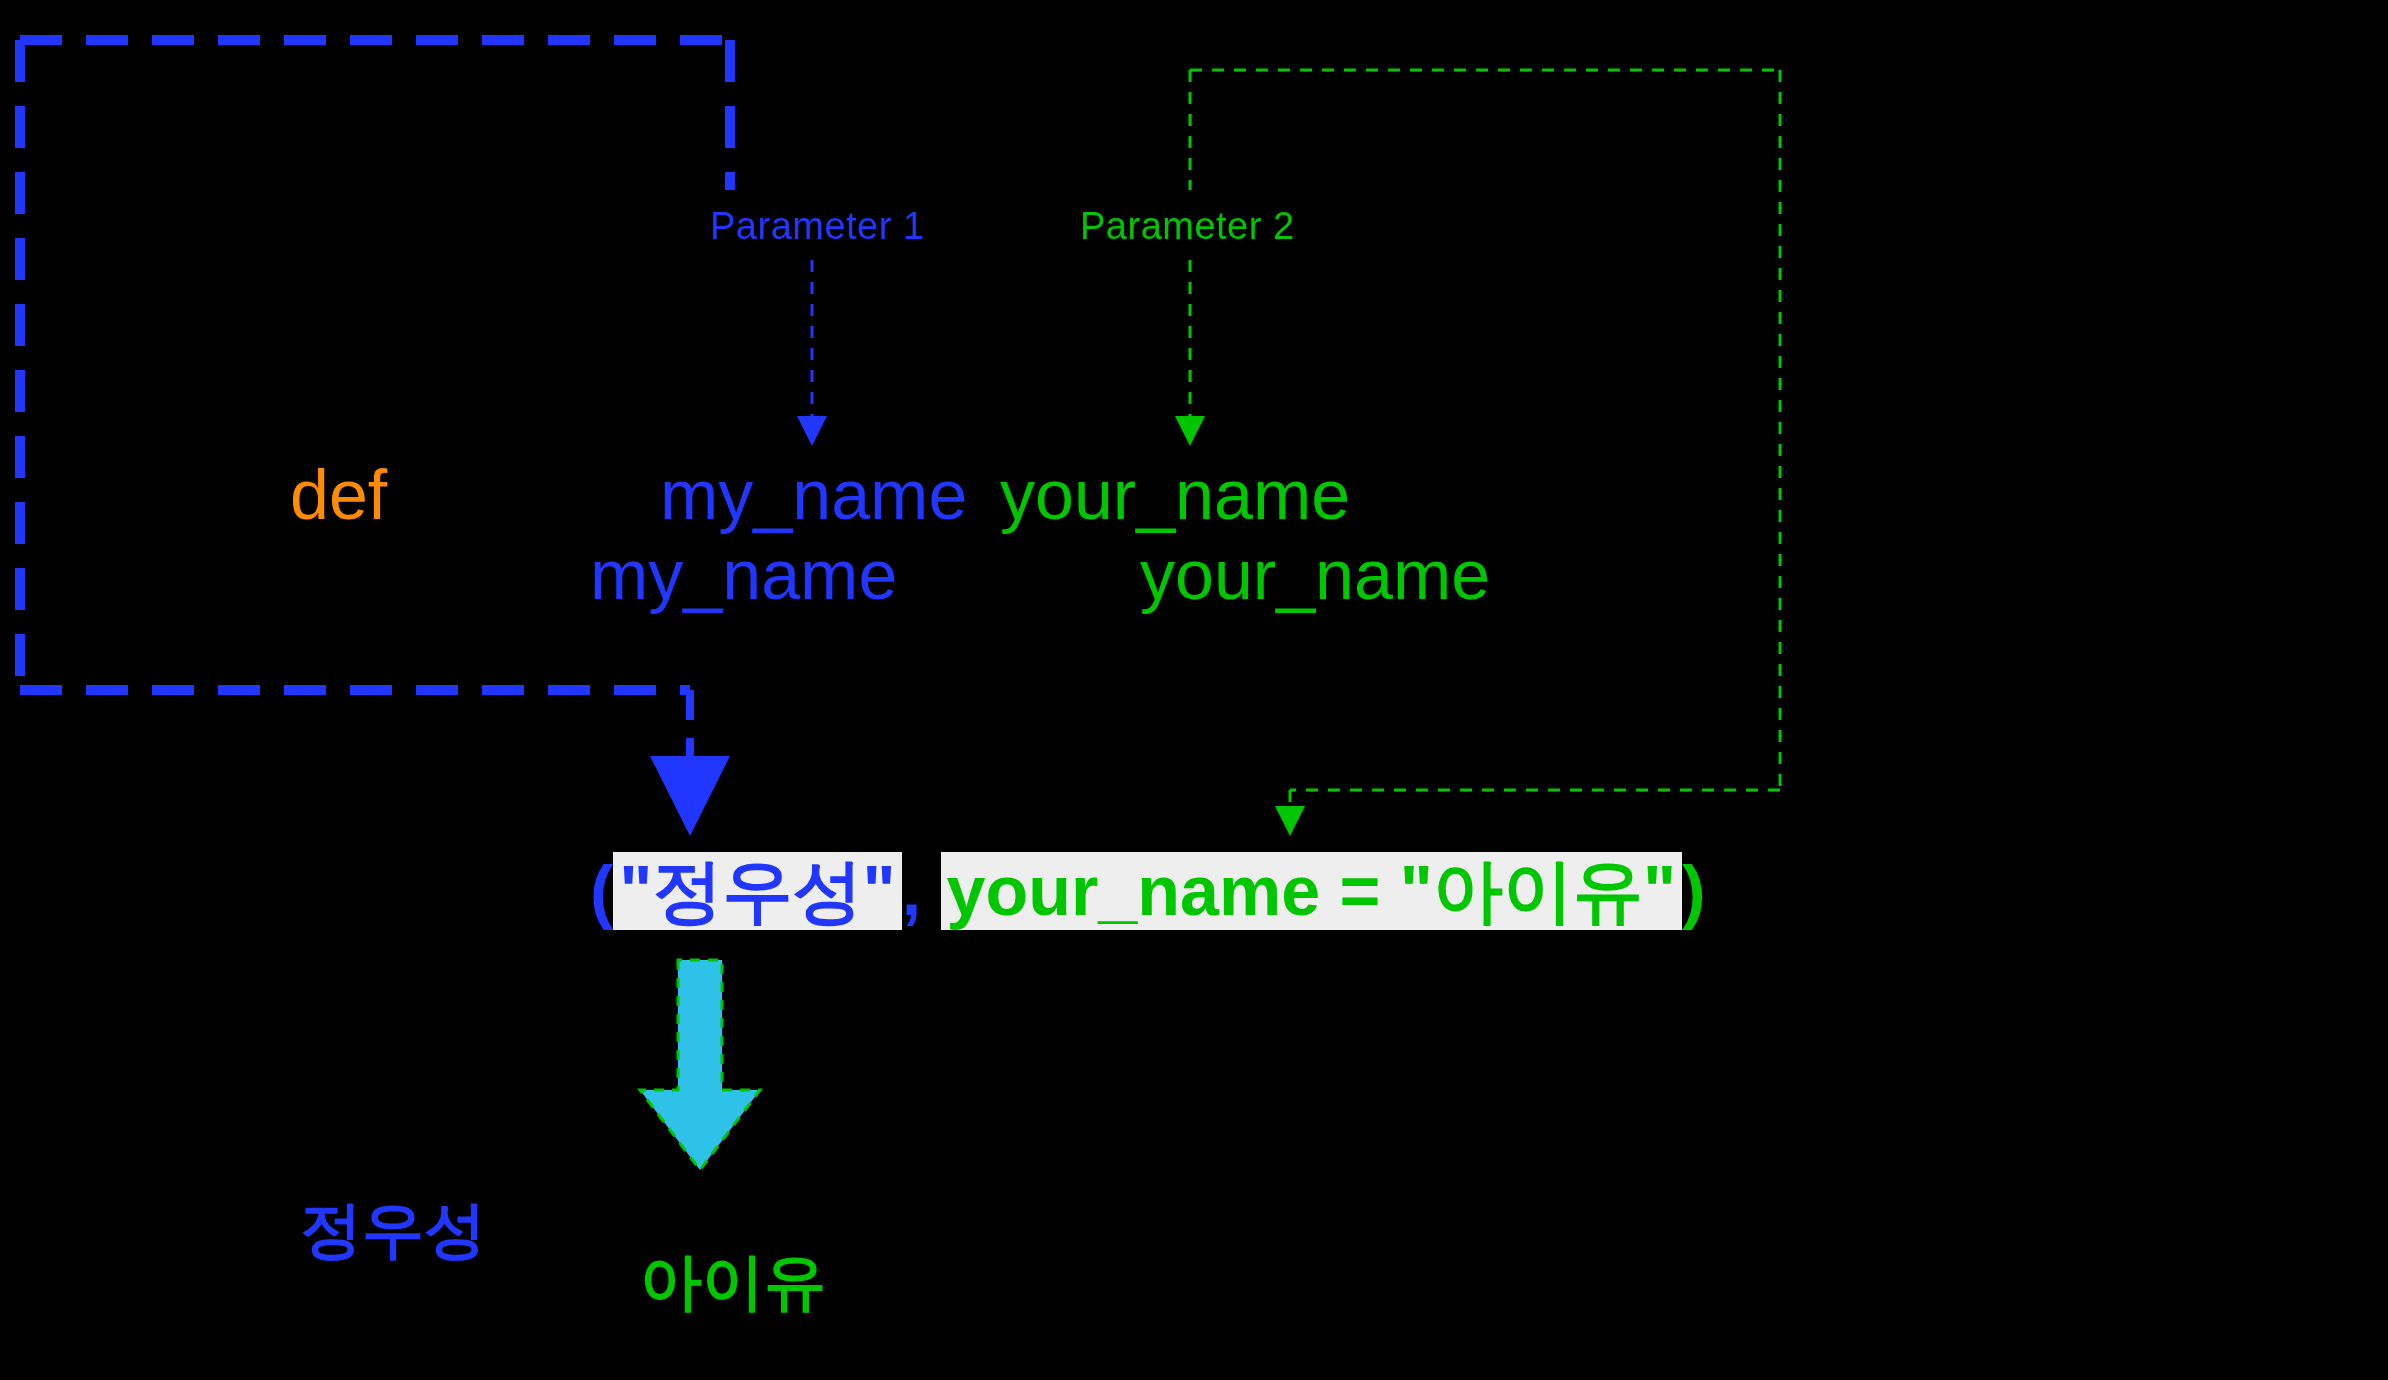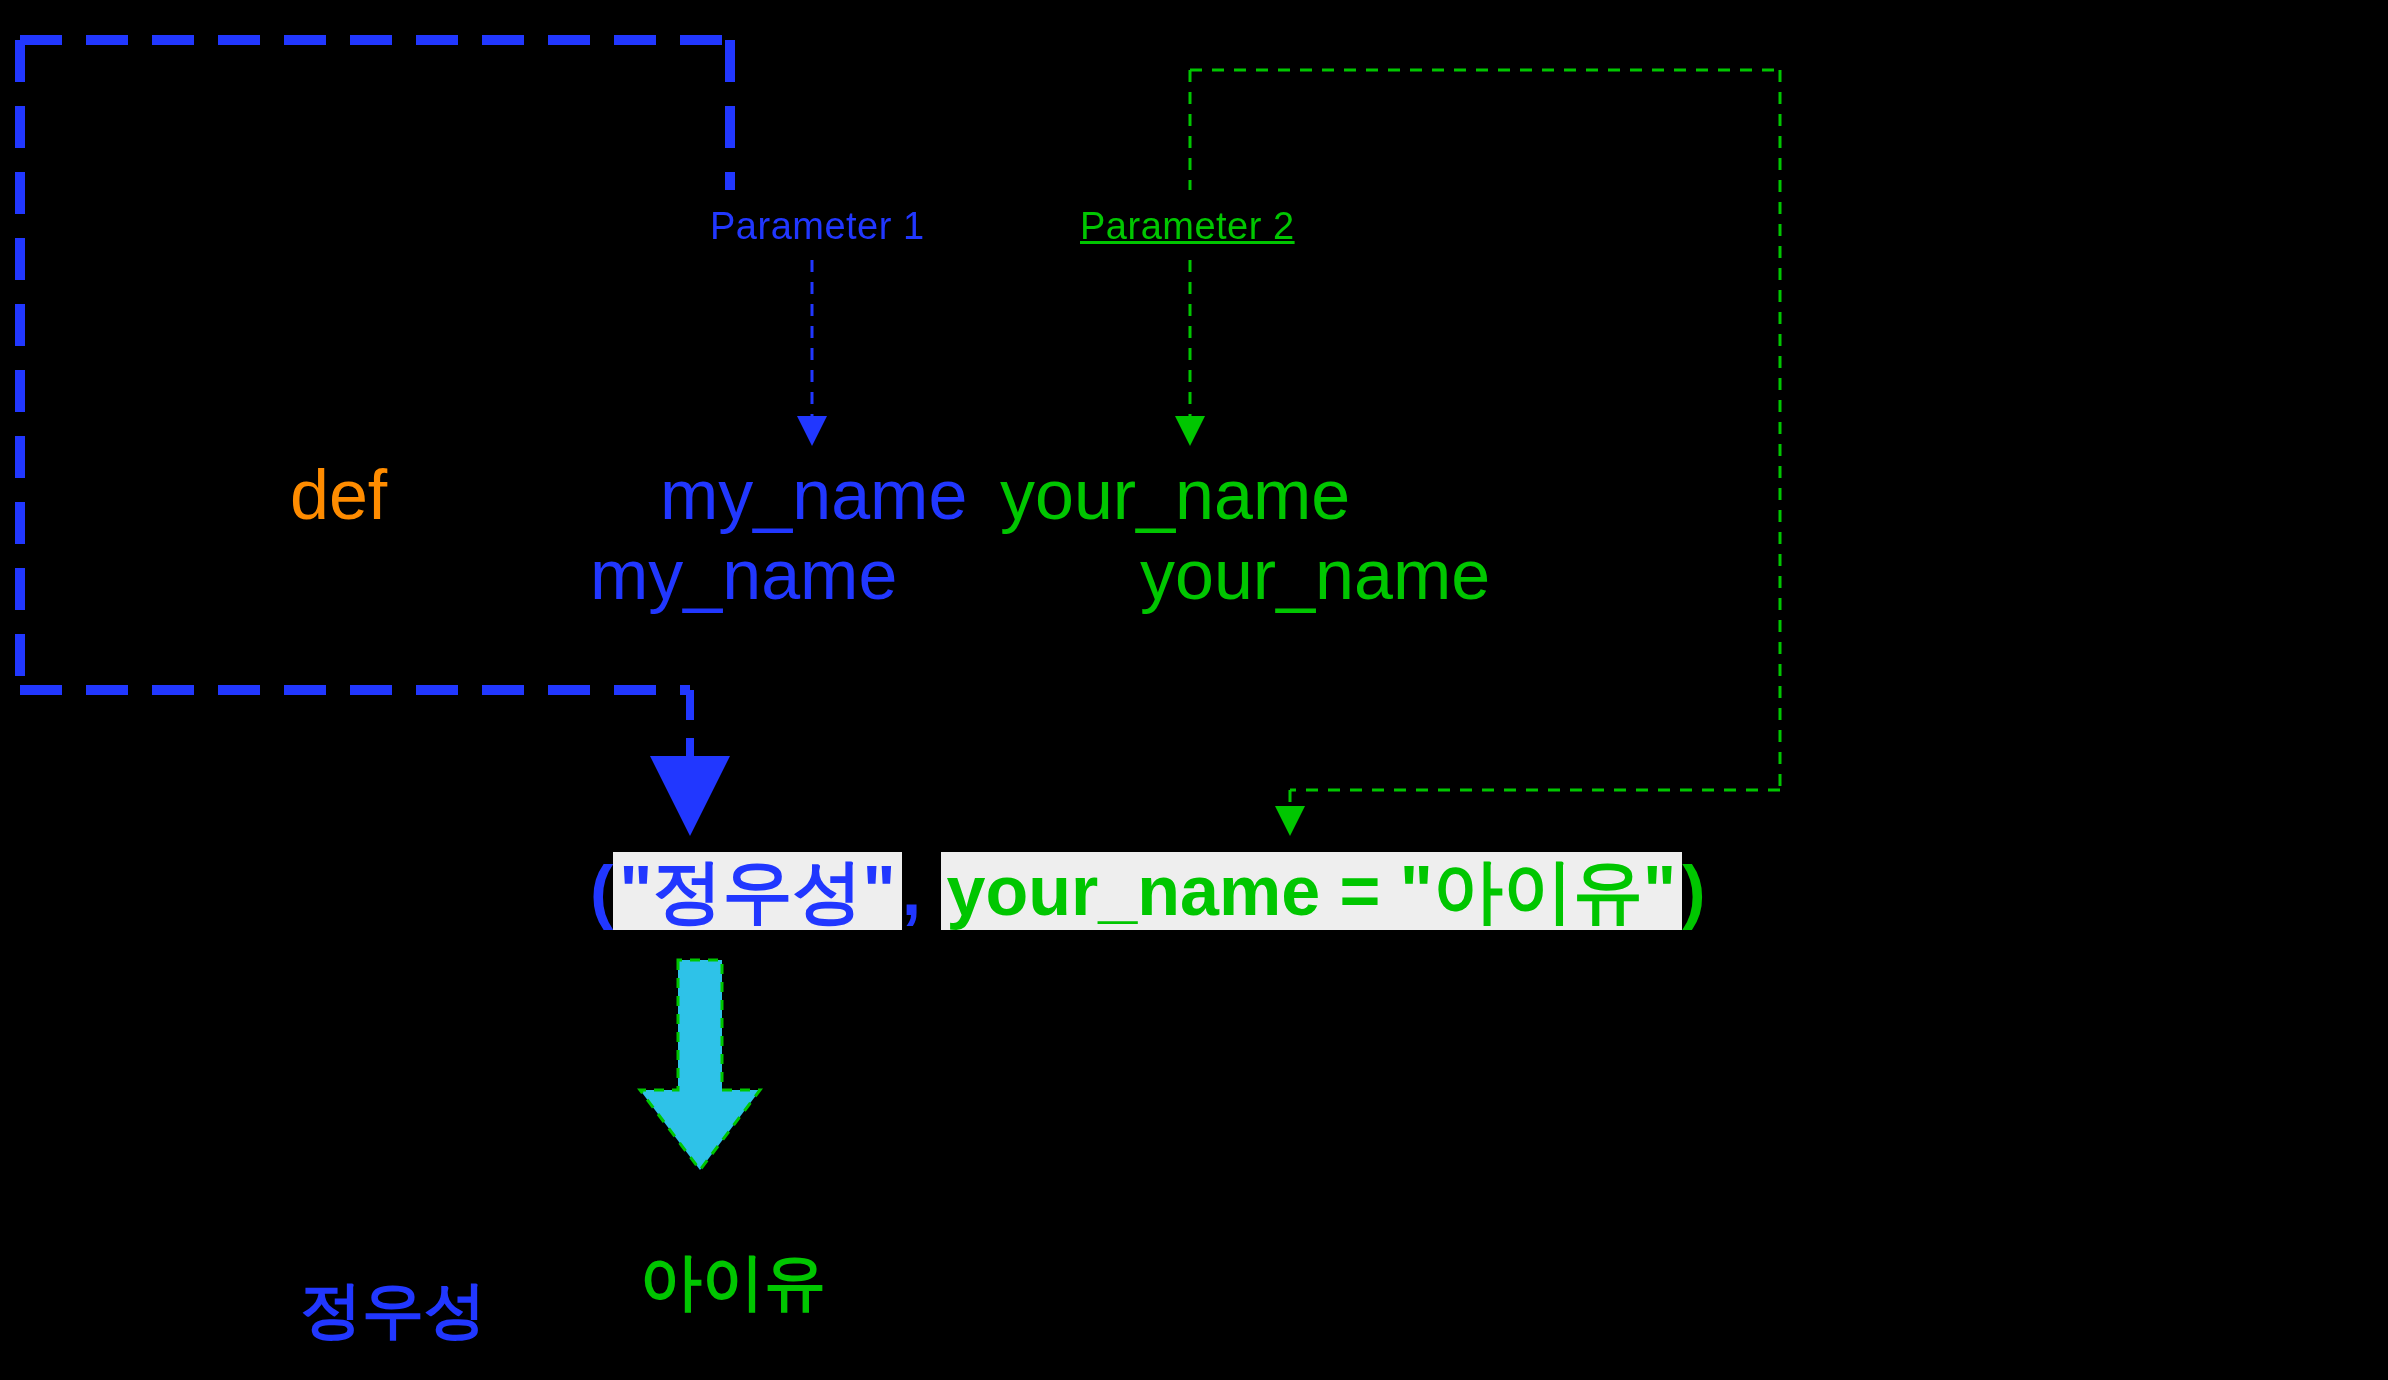--- a/index.html
+++ b/index.html
@@ -96,33 +96,33 @@
     <path d="M 1780 790 L 1290 790" stroke="#00c600" stroke-width="3" stroke-dasharray="12 10" fill="none"></path>
     <path d="M 1290 790 L 1290 830" stroke="#00c600" stroke-width="3" stroke-dasharray="12 10" fill="none" marker-end="url(#arrGreen)"></path>
 
     <g>
       <path d="M 678 960 L 678 1090 L 640 1090 L 700 1170 L 760 1090 L 722 1090 L 722 960 Z" fill="#2ec2e8" stroke="#00c600" stroke-width="3" stroke-dasharray="10 8"></path>
     </g>
   </svg>
 
   <div class="txt lbl c-blue" style="left:710px; top:205px;">Parameter 1</div>
 
-  <div class="txt lbl c-green" style="left:1080px; top:205px;text-decoration:underline;">Parameter 2</div>
+  <div class="txt lbl c-green" style="left:1080px; top:205px;">Parameter 2</div>
 
   <div class="txt code c-orange" style="left:290px; top:455px;">def</div>
 
   <div class="txt code c-blue" style="left:660px; top:455px;">my_name</div>
 
   <div class="txt code c-green" style="left:1000px; top:455px;">your_name</div>
 
   <div class="txt code c-blue" style="left:590px; top:535px;">my_name</div>
 
   <div class="txt code c-green" style="left:1140px; top:535px;">your_name</div>
 
   <div class="txt code-big" style="left:590px; top:845px;">
     <span class="c-blue">(</span><span class="c-blue hl">"정우성"</span><span class="c-blue">, </span><span class="c-green hl">your_name = "아이유"</span><span class="c-green">)</span>
   </div>
 
-  <div class="txt out c-blue" style="left:300px; top:1268px;">정우성</div>
+  <div class="txt out c-blue" style="left:300px; top:1188px;">정우성</div>
 
   <div class="txt out c-green" style="left:640px; top:1240px;">아이유</div>
 
 </div>
 
 </body></html>

